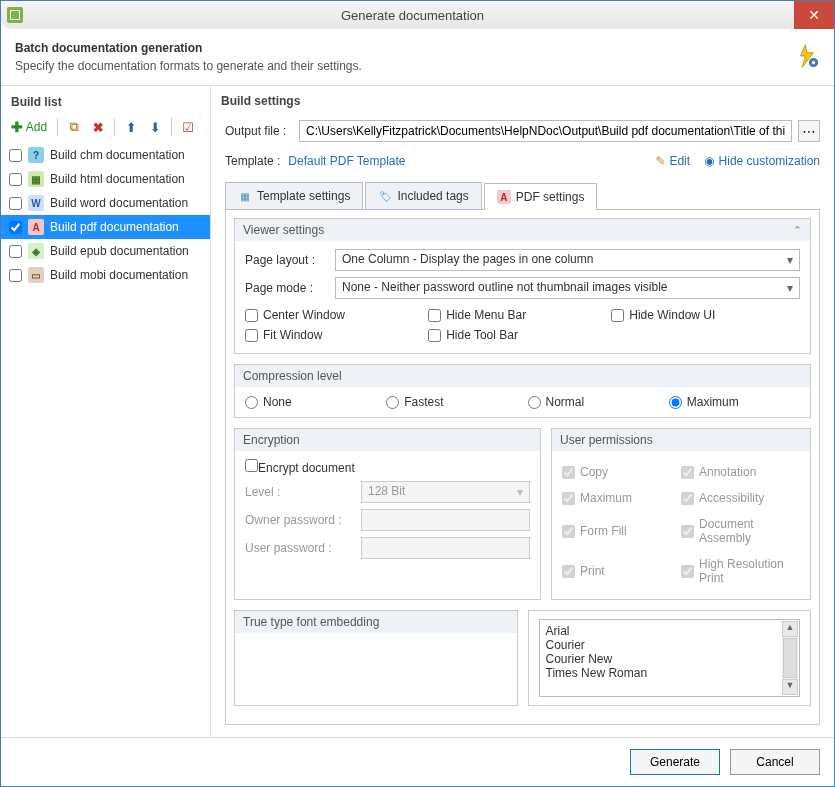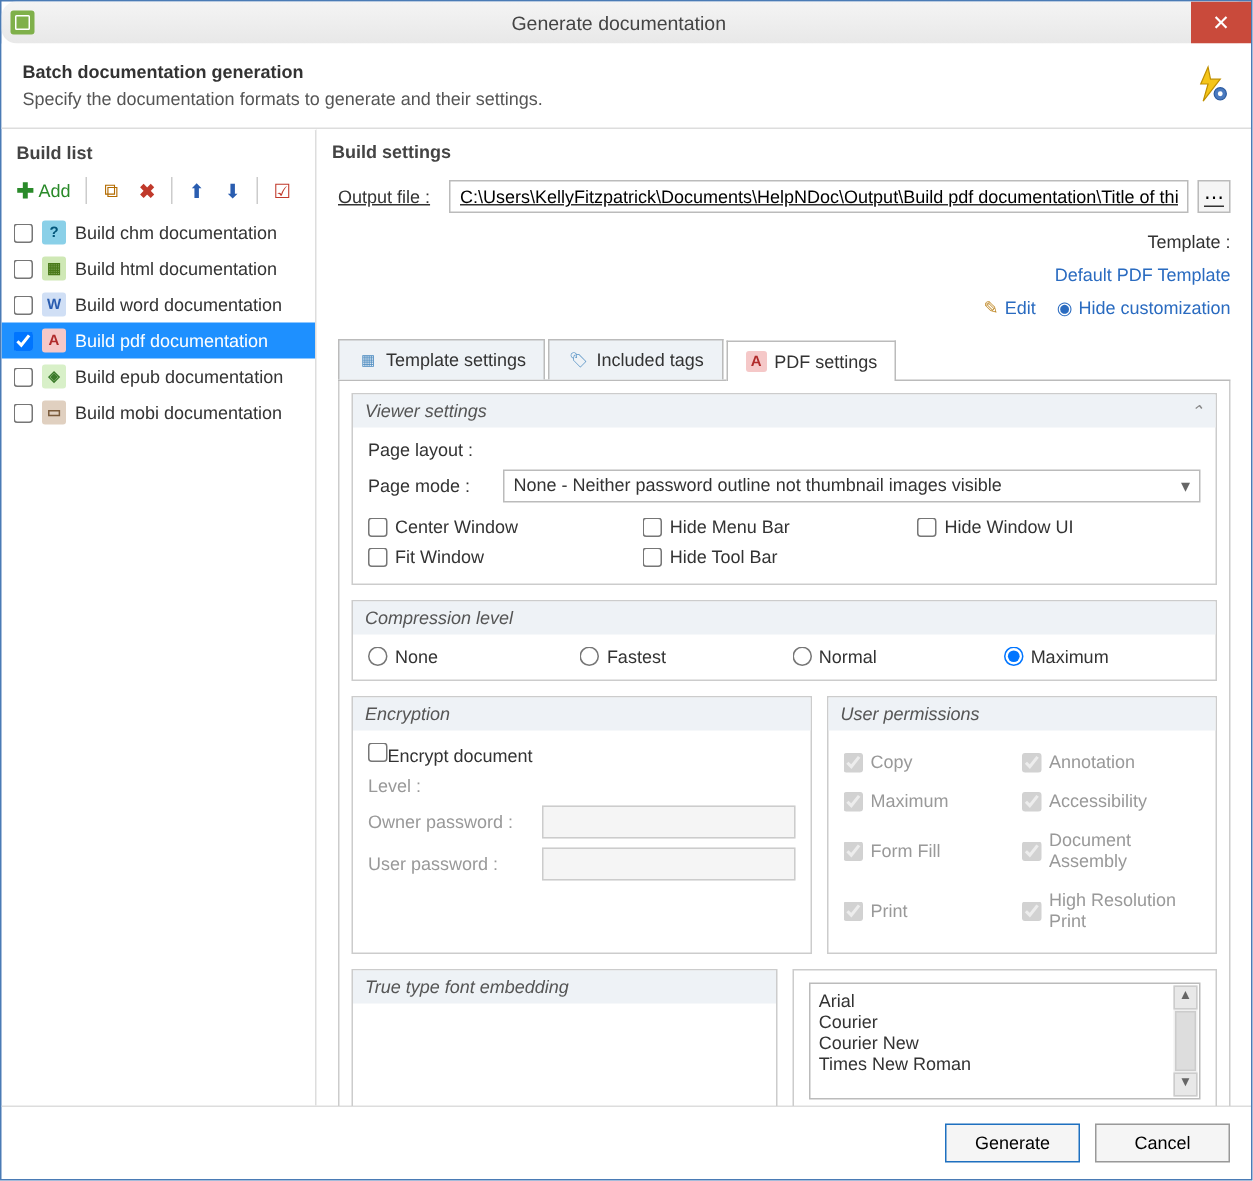--- a/index.html
+++ b/index.html
@@ -38,52 +38,52 @@
 .bl-item input[type=checkbox] { width: 13px; height: 13px; }
 .fmt-icon { width: 16px; height: 16px; display: inline-flex; align-items: center; justify-content: center; font-size: 10px; font-weight: bold; border-radius: 2px; }
 .ic-chm { background: #8ad0e8; color: #03567a; }
 .ic-html { background: #cfe8b5; color: #4a7a1a; }
 .ic-word { background: #d0dff5; color: #2a5db0; }
 .ic-pdf { background: #f5c8c8; color: #b02a2a; }
 .ic-epub { background: #d8f0c8; color: #3a7a2a; }
 .ic-mobi { background: #e0d0c0; color: #7a5a3a; }
 
 .right-pane { flex: 1; padding: 0 0 0 0; overflow: auto; }
-.form-row { display: flex; align-items: center; padding: 6px 14px; gap: 6px; text-decoration: underline; }
+.form-row { display: flex; align-items: center; padding: 6px 14px; gap: 6px; }
 .form-row label { width: 68px; color: #333; }
 .output-input { flex: 1; height: 22px; border: 1px solid #bbb; padding: 2px 6px; font-size: 12px; background: #fff; }
 .ellipsis-btn { width: 22px; height: 22px; border: 1px solid #bbb; background: #f5f5f5; cursor: pointer; }
-.tpl-row { display: flex; align-items: flex-end; padding: 6px 14px; gap: 8px; flex-direction: column; }
+.tpl-row { display: flex; align-items: flex-start; padding: 6px 14px; gap: 8px; }
 .tpl-link { color: #2a6bc0; cursor: pointer; }
 .tpl-right { margin-left: auto; display: flex; gap: 14px; }
 .edit-link { color: #2a6bc0; cursor: pointer; display: flex; align-items: center; gap: 4px; }
 .pencil { color: #c08a2a; }
 
 .tabs { display: flex; border-bottom: 1px solid #bbb; margin: 8px 14px 0; }
 .tab { padding: 6px 12px; border: 1px solid #bbb; border-bottom: none; background: #eef2f6; margin-right: 2px; cursor: pointer; display: flex; align-items: center; gap: 5px; font-size: 12px; }
 .tab.active { background: #fff; position: relative; top: 1px; }
 .tab .ti { width: 14px; height: 14px; display: inline-flex; align-items: center; justify-content: center; font-size: 10px; }
 
 .tab-content { margin: 0 14px 14px; border: 1px solid #ccc; border-top: none; padding: 8px; }
 
 .group { border: 1px solid #ccc; margin-bottom: 10px; }
-.group-title { background: #eef2f6; padding: 4px 8px; color: #555; display: flex; align-items: center; gap: 6px; font-style: italic; }
+.group-title { background: #eef2f6; padding: 4px 8px; color: #555; display: flex; align-items: center; gap: 6px; }
 .group-title .chev { margin-left: auto; color: #888; font-size: 11px; }
 .group-body { padding: 8px 10px; }
 
 .field-row { display: flex; align-items: center; margin-bottom: 6px; gap: 6px; }
 .field-row label { width: 84px; }
 .select { flex: 1; height: 22px; border: 1px solid #bbb; background: #fff; padding: 2px 6px; font-size: 12px; position: relative; }
 .select::after { content: '▾'; position: absolute; right: 6px; top: 3px; color: #666; pointer-events: none; }
 
 .check-grid { display: flex; flex-wrap: wrap; }
 .check-grid .ck { width: 33%; display: flex; align-items: center; gap: 5px; padding: 3px 0; }
 
 .radio-row { display: flex; gap: 10px; }
-.radio-row .rd { flex: 1; display: flex; align-items: flex-start; gap: 5px; }
+.radio-row .rd { flex: 1; display: flex; align-items: flex-end; gap: 5px; }
 
 .two-col { display: flex; gap: 10px; }
 .two-col > .group { flex: 1; }
 
 .enc-field { display: flex; align-items: center; margin-top: 6px; gap: 6px; }
 .enc-field label { width: 110px; color: #999; }
 .enc-field .select, .enc-field input { flex: 1; height: 22px; border: 1px solid #ccc; background: #f5f5f5; padding: 2px 6px; font-size: 12px; color: #999; }
 .enc-field .select::after { color: #bbb; }
 
 .perm-grid { display: flex; flex-wrap: wrap; }
@@ -218,20 +218,21 @@
     <div class="tab-content">
 
       <div class="group">
         <div class="group-title">
             <span>Viewer settings</span>
             <span class="chev">⌃</span>
           </div>
         <div class="group-body">
           <div class="field-row">
             <label>Page layout :</label>
+            <div class="select"><span>One Column - Display the pages in one column</span></div>
           </div>
           <div class="field-row">
             <label>Page mode :</label>
             <div class="select"><span>None - Neither password outline not thumbnail images visible</span></div>
           </div>
           <div class="check-grid">
             <label class="ck">
                 <input type="checkbox" style="">
                 <span>Center Window</span>
               </label>
@@ -283,20 +284,21 @@
 
       <div class="two-col">
         <div class="group">
           <div class="group-title">
               <span>Encryption</span>
             </div>
           <div class="group-body">
             <label class="ck" style="width:auto"><input type="checkbox" style=""><span>Encrypt document</span></label>
             <div class="enc-field">
               <label>Level :</label>
+              <div class="select"><span>128 Bit</span></div>
             </div>
             <div class="enc-field">
               <label>Owner password :</label>
               <input type="password" disabled="" style="">
             </div>
             <div class="enc-field">
               <label>User password :</label>
               <input type="password" disabled="" style="">
             </div>
           </div>

